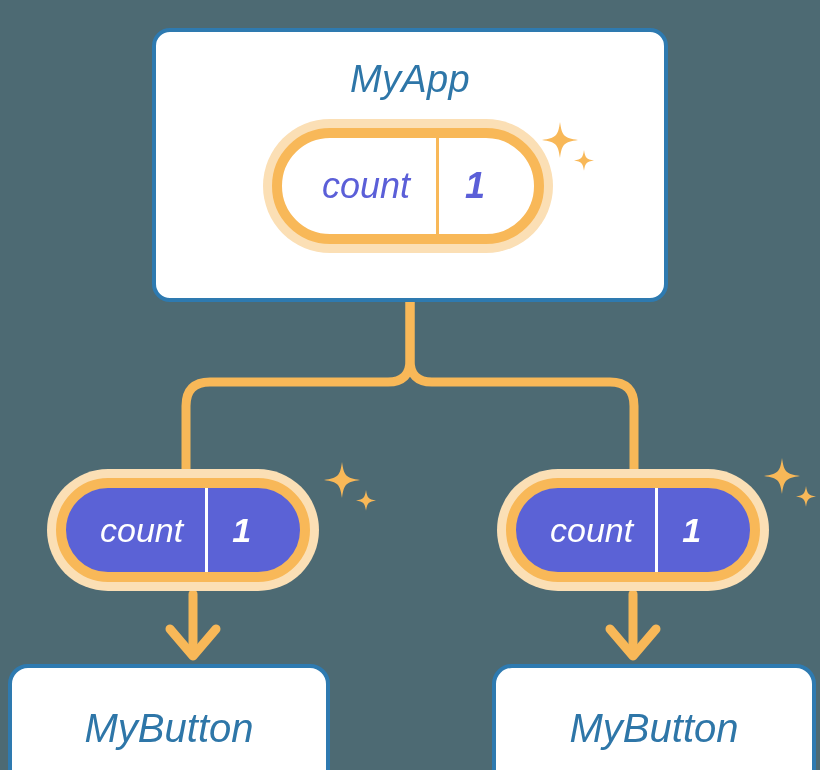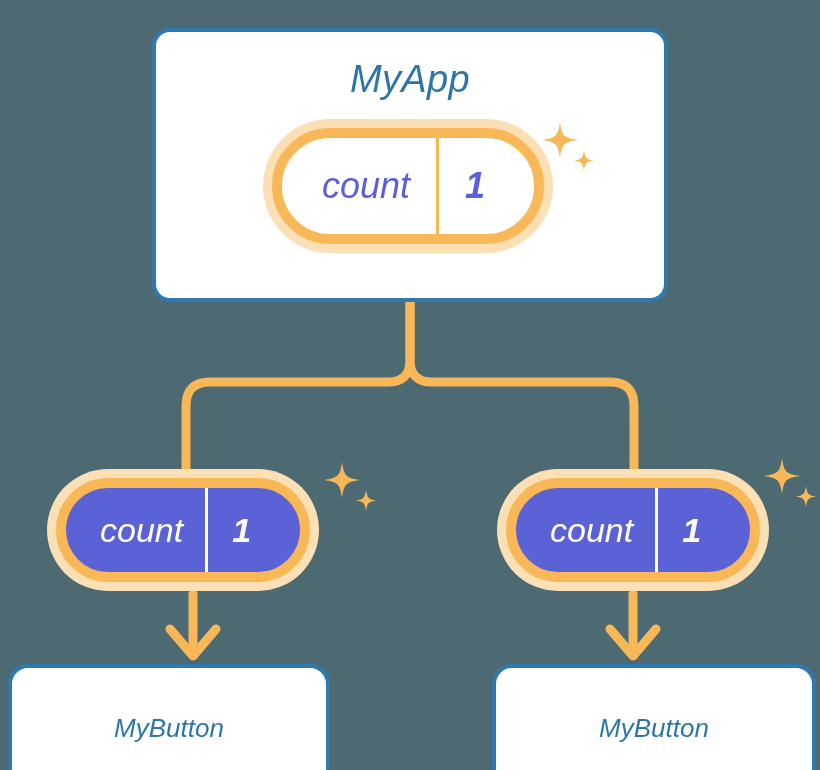--- a/index.html
+++ b/index.html
@@ -67,21 +67,21 @@
     top: 648px;
     width: 322px;
   }
   #button-card-right {
     left: 492px;
     top: 648px;
     width: 324px;
   }
   .button-title {
     color: #2e76a8;
-    font-size: 26px;
+    font-size: 40px;
     line-height: 1;
     white-space: nowrap;
   }
 
   
   .pill-wrap {
     position: absolute;
   }
   .pill {
     position: relative;

